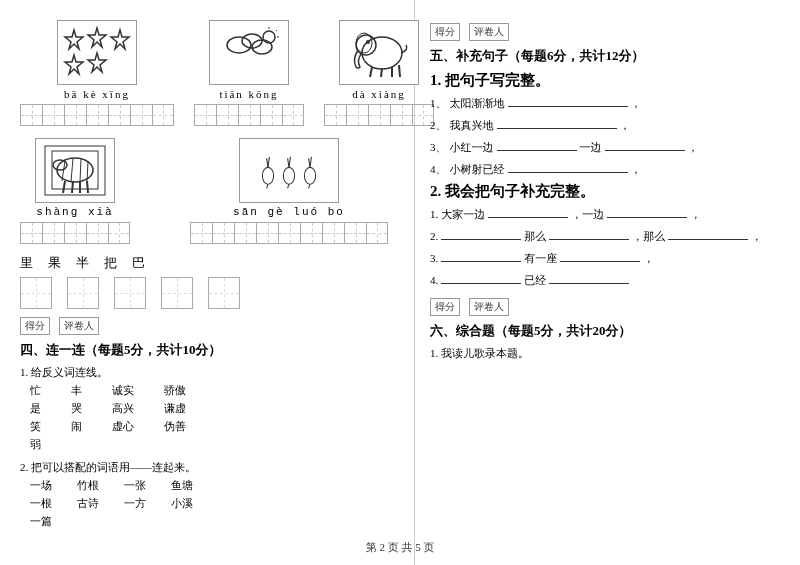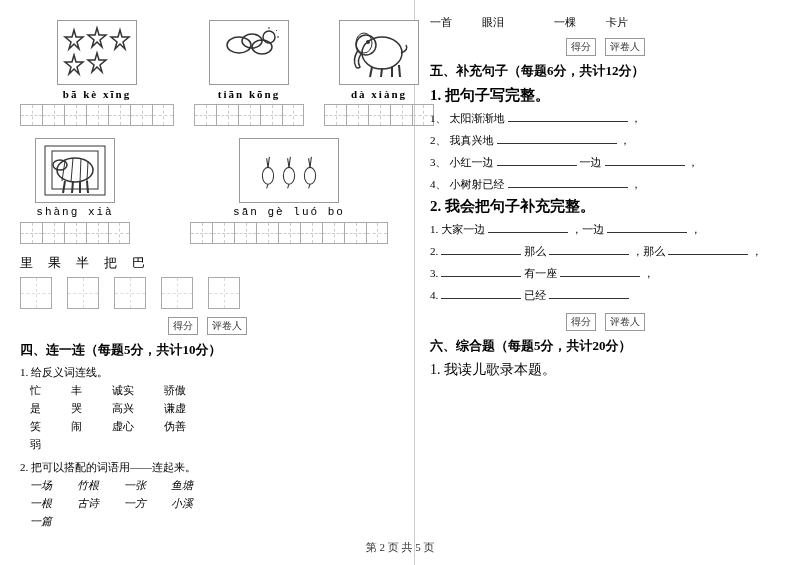--- a/index.html
+++ b/index.html
@@ -28,21 +28,20 @@
       width: 385px;
       padding: 15px 15px 15px 15px;
     }
 
     
     .images-row {
       display: flex;
       gap: 20px;
       margin-bottom: 8px;
       align-items: flex-end;
-      font-weight: bold;
     }
     .img-box {
       width: 80px;
       height: 65px;
       border: 1px solid #999;
       display: flex;
       align-items: center;
       justify-content: center;
       position: relative;
       background: #fff;
@@ -113,21 +112,20 @@
       border: 1px solid #999;
       padding: 1px 4px;
       display: inline-block;
       margin-right: 4px;
     }
     .score-line {
       display: flex;
       align-items: center;
       gap: 5px;
       margin-bottom: 6px;
-      justify-content: center;
     }
 
     
     .section4 {
       margin-top: 8px;
     }
     .section-title {
       font-size: 13px;
       font-weight: bold;
       margin-bottom: 6px;
@@ -513,21 +511,21 @@
           <div class="connect-col">
             <span>骄傲</span>
             <span>谦虚</span>
             <span>伪善</span>
           </div>
         </div>
       </div>
 
       <div class="measure-section">
         <div class="measure-label">2. 把可以搭配的词语用——连起来。</div>
-        <div style="display:flex; gap:25px; font-size:11px; margin-left:10px;font-style:italic;">
+        <div style="display:flex; gap:25px; font-size:11px; margin-left:10px;">
           <div class="measure-col">
             <span>一场</span>
             <span>一根</span>
             <span>一篇</span>
           </div>
           <div class="measure-col">
             <span>竹根</span>
             <span>古诗</span>
           </div>
           <div class="measure-col">
@@ -539,26 +537,20 @@
             <span>小溪</span>
           </div>
         </div>
       </div>
     </div>
   </div>
 
   <div class="right-col">
 
     <div style="margin-bottom:8px;">
-      <div class="word-pair-row">
-        <span>一首</span>
-        <span>眼泪</span>
-        <span style="margin-left:20px;">一棵</span>
-        <span>卡片</span>
-      </div>
     </div>
 
     <div class="section5">
       <div class="score-line">
         <span class="score-bar">得分</span>
         <span class="score-bar">评卷人</span>
       </div>
       <div class="section-title">五、补充句子（每题6分，共计12分）</div>
 
       <div class="subsection-title">1. 把句子写完整。</div>
@@ -627,18 +619,18 @@
         </div>
       </div>
     </div>
 
     <div class="section6">
       <div class="score-line">
         <span class="score-bar">得分</span>
         <span class="score-bar">评卷人</span>
       </div>
       <div class="section-title">六、综合题（每题5分，共计20分）</div>
-      <div style="font-size:14px;">1. 我读儿歌录本题。</div>
+      <div style="font-size:11px;">1. 我读儿歌录本题。</div>
     </div>
   </div>
 
   <div class="page-num">第 2 页 共 5 页</div>
 </div>
 
 </body></html>

